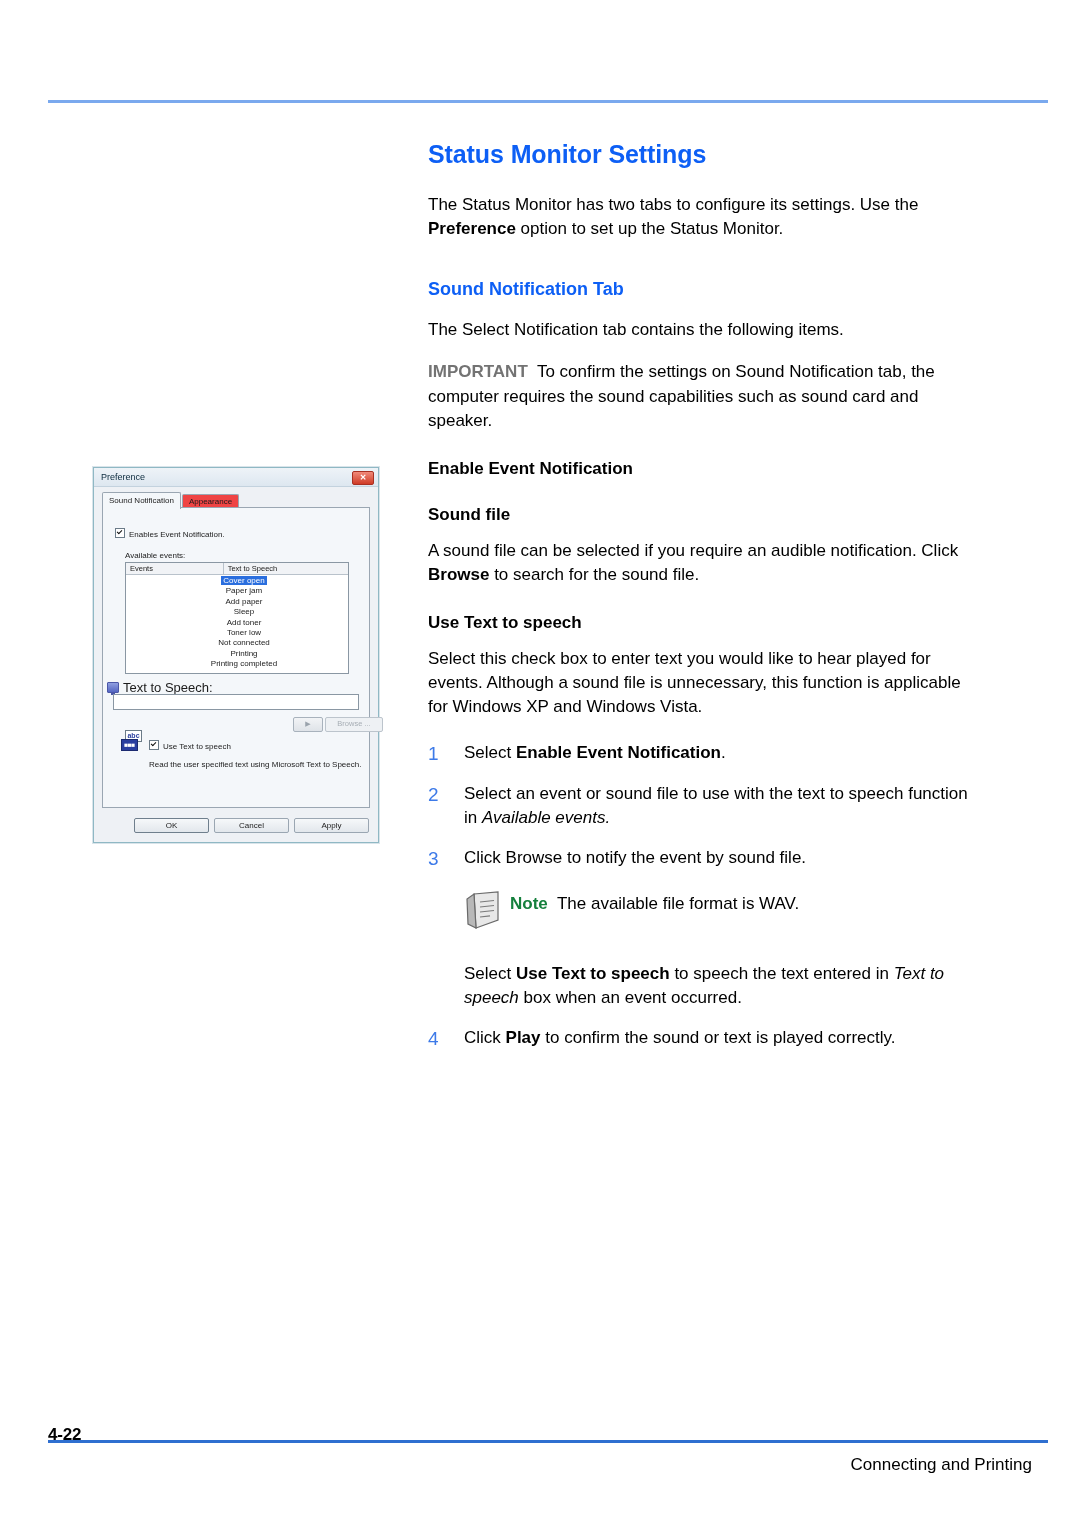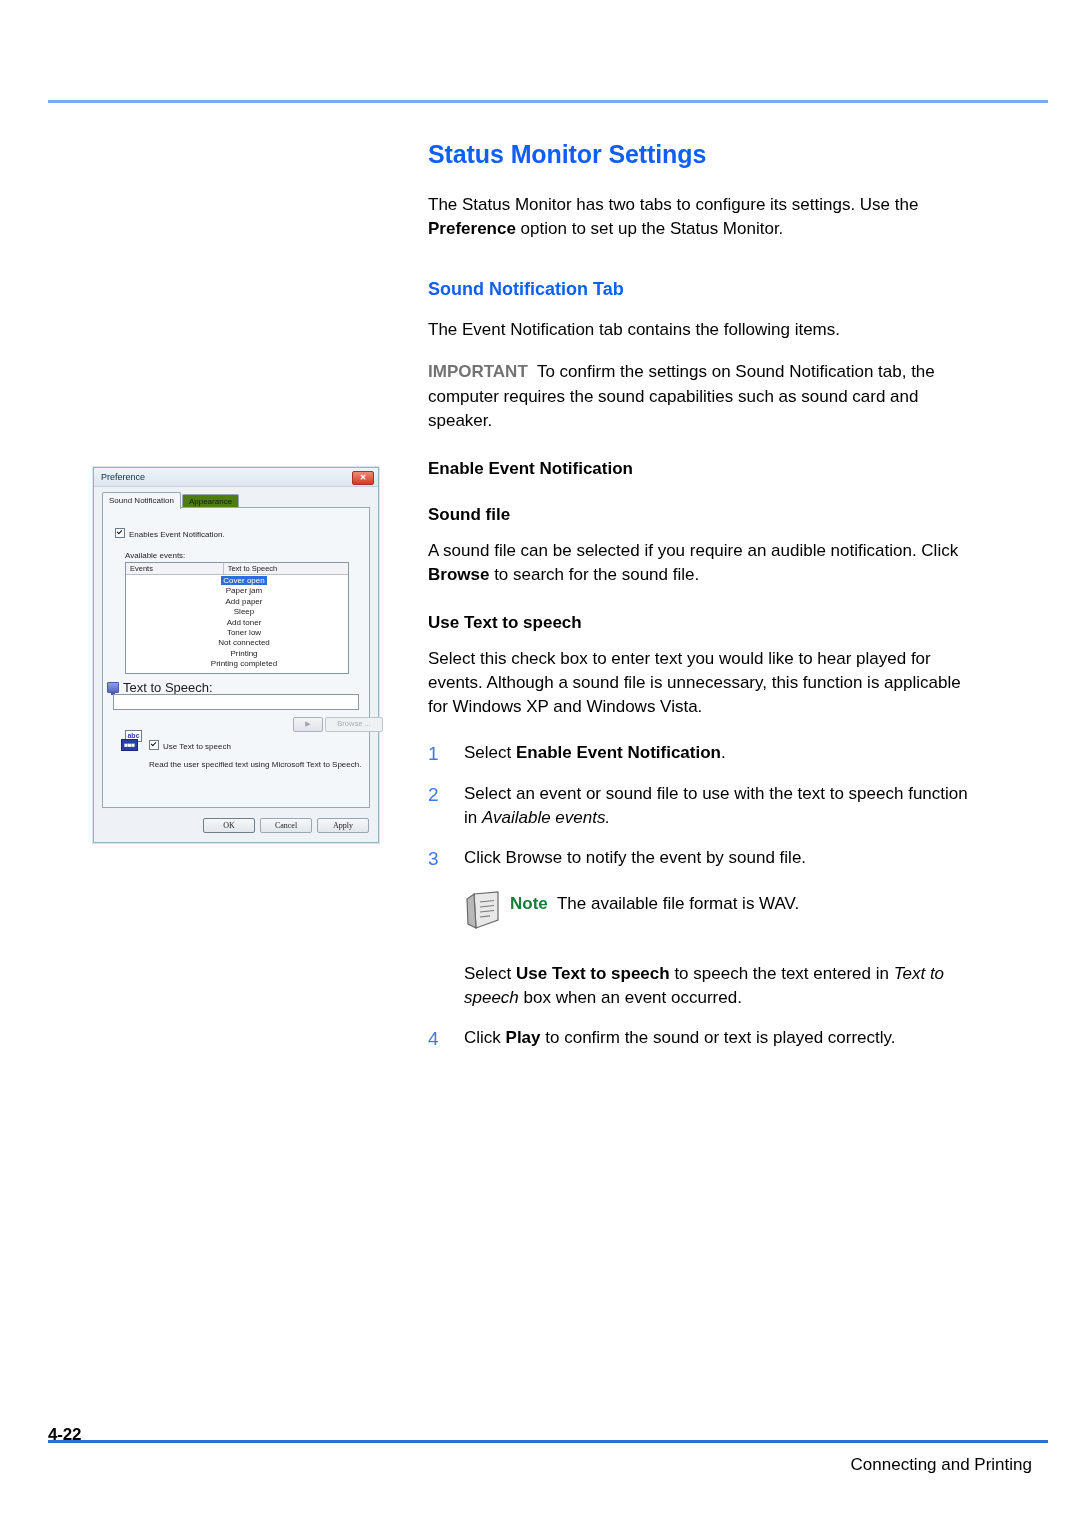--- a/index.html
+++ b/index.html
@@ -201,21 +201,21 @@
     height: 15px;
   }
   .tab {
     display: inline-block;
     height: 14px;
     line-height: 14px;
     padding: 0 6px;
     font-size: 8px;
     border: 1px solid #9aa6b2;
     border-bottom: none;
-    background: #4d7c0f;
+    background: #ef4444;
     border-radius: 2px 2px 0 0;
     margin-right: 1px;
     vertical-align: bottom;
   }
   .tab.active {
     background: #f4f7fa;
     height: 16px;
     line-height: 16px;
     position: relative;
     z-index: 2;
@@ -427,31 +427,30 @@
   .dlg-buttons {
     position: absolute;
     left: 0; right: 0;
     bottom: 8px;
     height: 16px;
     text-align: right;
     padding-right: 9px;
   }
   .dlg-btn {
     display: inline-block;
-    width: 52px;
+    width: 75px;
     height: 15px;
     line-height: 14px;
     text-align: center;
     font-size: 8px;
     background: linear-gradient(to bottom, #f6f8fa, #e2e7ec);
     border: 1px solid #9aa6b2;
     border-radius: 2px;
     margin-left: 5px;
     box-sizing: border-box;
-    font-family: Liberation Serif, serif;
   }
   .dlg-btn.default {
     border: 1.5px solid #6f7f8d;
   }
 </style>
 </head>
 <body>
 
 <div class="page">
 
@@ -525,21 +524,21 @@
   </div>
 
   <div class="col">
 
     <h1 class="doc-title">Status Monitor Settings</h1>
 
     <p class="body"><span>The Status Monitor has two tabs to configure its settings. Use the </span><span class="b">Preference</span><span> option to set up the Status Monitor.</span></p>
 
     <h2 class="sec-title">Sound Notification Tab</h2>
 
-    <p class="body">The Event Notification tab contains the following items.</p>
+    <p class="body">The Select Notification tab contains the following items.</p>
 
     <p class="body"><span class="important-kw">IMPORTANT</span>&nbsp; <span>To confirm the settings on Sound Notification tab, the computer requires the sound capabilities such as sound card and speaker.</span></p>
 
     <h3 class="sub-title">Enable Event Notification</h3>
 
     <h3 class="sub-title">Sound file</h3>
     <p class="body"><span>A sound file can be selected if you require an audible notification. Click </span><span class="b">Browse</span><span> to search for the sound file.</span></p>
 
     <h3 class="sub-title">Use Text to speech</h3>
     <p class="body">Select this check box to enter text you would like to hear played for events. Although a sound file is unnecessary, this function is applicable for Windows XP and Windows Vista.</p>

